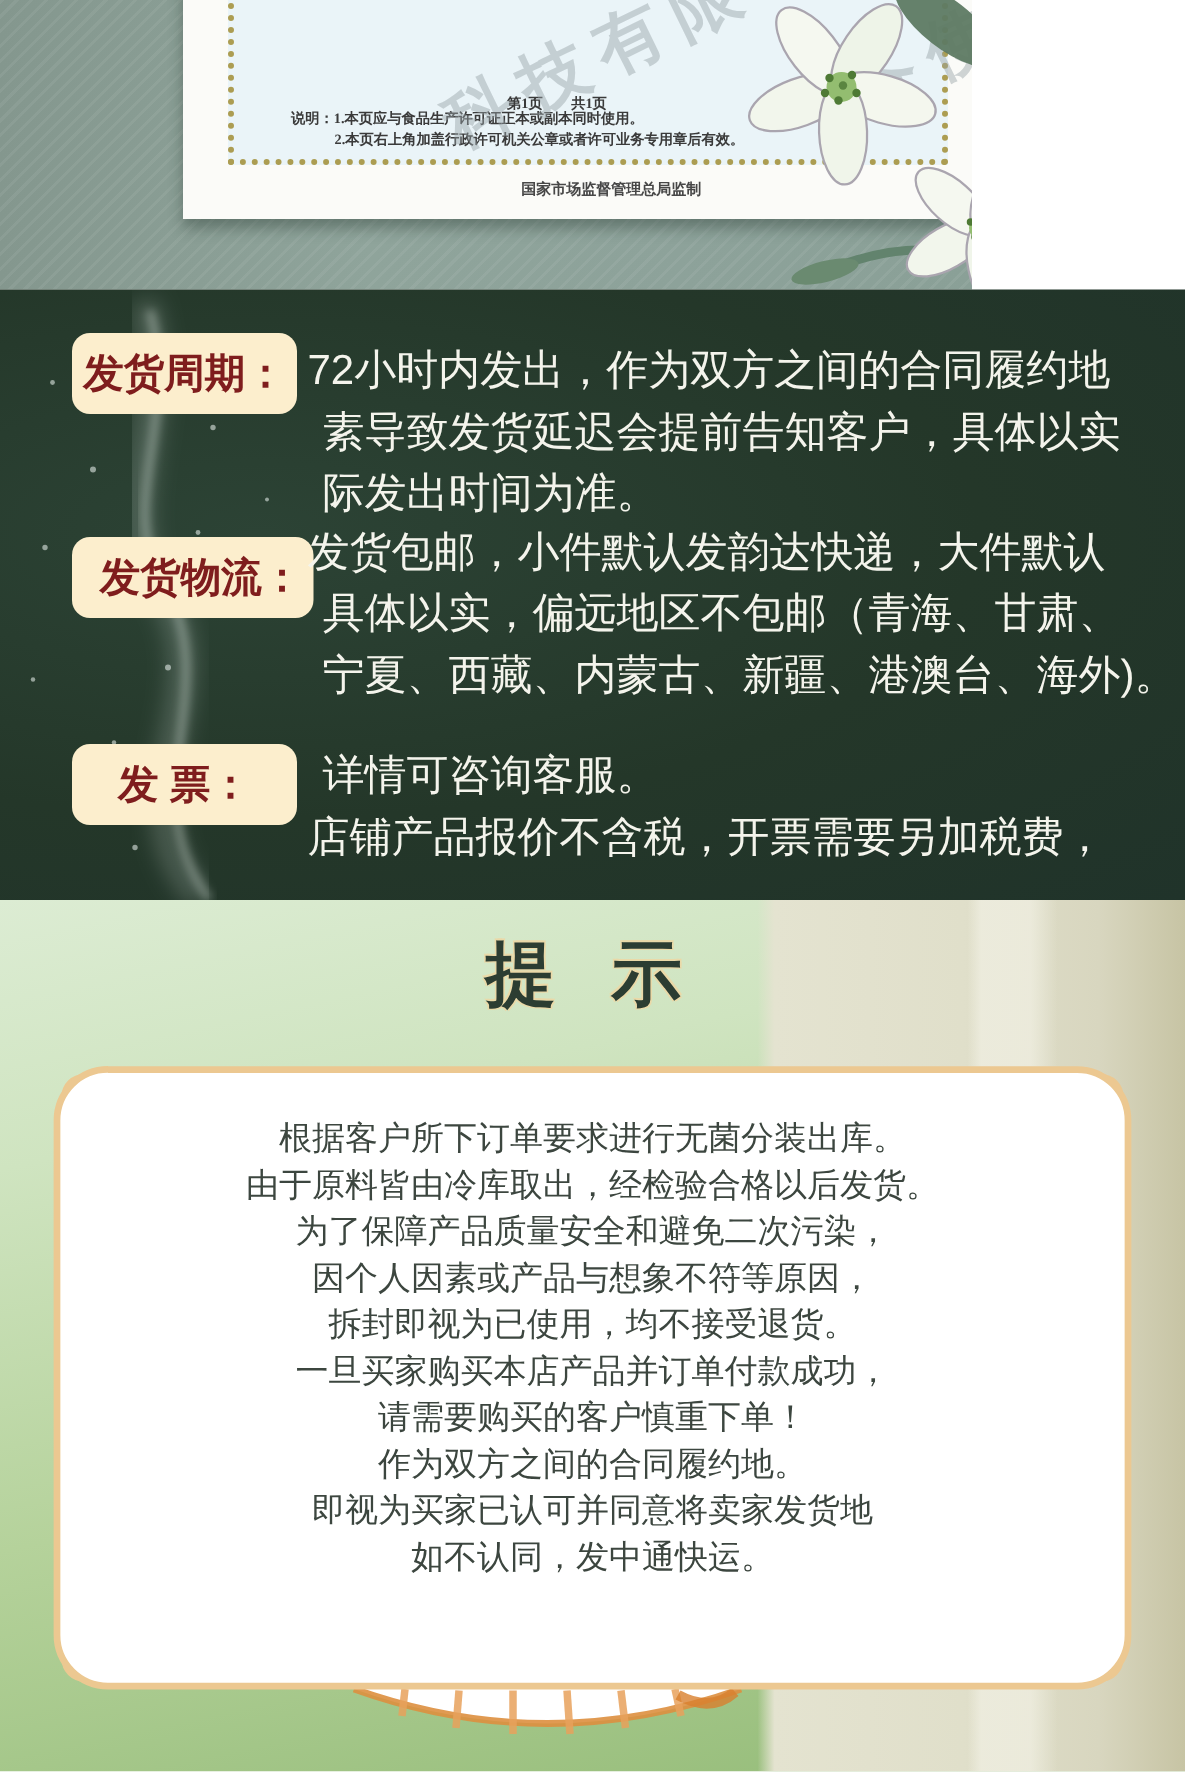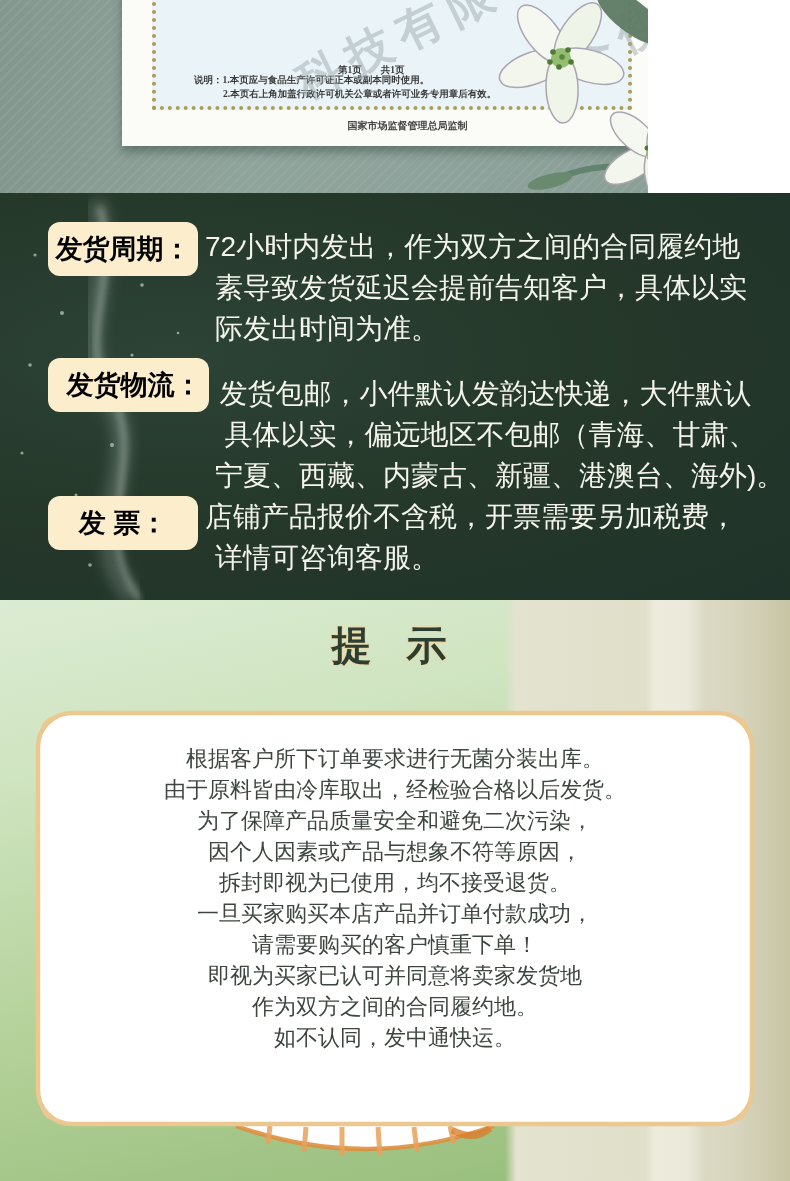--- a/index.html
+++ b/index.html
@@ -44,46 +44,46 @@
   .flowers{position:absolute;right:0;top:0;}
   
   .sec-ship{
     position:absolute;left:0;top:193px;width:790px;height:407px;overflow:hidden;
     background:radial-gradient(ellipse at 22% 40%, #2c4335 0%, #243729 55%, #20332a 100%);
   }
   .ship-label{
     position:absolute;left:48px;width:150px;height:54px;
     background:#fceecd;border-radius:12px;
     display:flex;align-items:center;justify-content:center;
-    font-size:27px;font-weight:700;color:#000000;white-space:nowrap;
+    font-size:27px;font-weight:700;color:#7f1d1d;white-space:nowrap;
   }
   .ship-text{
     position:absolute;left:205px;width:561px;
     font-size:28px;line-height:41px;color:#f4f4ec;white-space:nowrap;
   }
   .ship-text .cont{margin-left:10px;}
   .lbl1{top:29px;} .txt1{top:33px;}
-  .lbl2{top:165px;padding-left:11px;} .txt2{top:180px;text-align:center;}
+  .lbl2{top:165px;padding-left:11px;} .txt2{top:154px;}
   .lbl3{top:303px;} .txt3{top:303px;}
   
   .sec-notice{
     position:absolute;left:0;top:600px;width:790px;height:581px;overflow:hidden;
     background:linear-gradient(168deg,#dcecd3 0%,#cfe4c0 24%,#b5d29b 58%,#93bb77 100%);
   }
   .band{
     position:absolute;left:505px;top:0;width:285px;height:581px;
     background:linear-gradient(90deg, rgba(228,227,210,0) 0%, #e4e3d0 4%, #e0dfca 48%, #d8d6bf 80%, #c7c4a4 100%);
   }
   .band-seam{
     position:absolute;left:645px;top:0;width:60px;height:581px;
     background:linear-gradient(90deg, rgba(240,239,226,0) 0%, rgba(240,239,226,.75) 15%, rgba(240,239,226,.75) 70%, rgba(240,239,226,0) 100%);
   }
   .notice-title{
     position:absolute;left:0;right:0;top:18px;text-align:center;
-    font-size:40px;font-weight:700;color:#2c3d32;letter-spacing:12px;
+    font-size:47px;font-weight:700;color:#2c3d32;letter-spacing:12px;
     text-shadow:1px 1px 0 #ead9a8,-1px -1px 0 #ead9a8,1px -1px 0 #ead9a8,-1px 1px 0 #ead9a8;
   }
   .fan{position:absolute;left:222px;top:522px;z-index:1;}
   .notice-box{
     position:absolute;left:35px;top:110px;width:720px;height:417px;z-index:2;
   }
   .notice-frame{position:absolute;left:0;top:0;}
   .notice-content{
     position:absolute;left:0;top:0;width:720px;padding-top:33px;
     text-align:center;font-size:22px;line-height:31px;color:#3c463f;
@@ -181,22 +181,22 @@
 
     <div class="ship-label lbl2">发货物流：</div>
     <div class="ship-text txt2">
       <div class="notice-line">发货包邮，小件默认发韵达快递，大件默认</div>
       <div class="notice-line cont">具体以实，偏远地区不包邮（青海、甘肃、</div>
       <div class="notice-line cont">宁夏、西藏、内蒙古、新疆、港澳台、海外)。</div>
     </div>
 
     <div class="ship-label lbl3">发 票：</div>
     <div class="ship-text txt3">
+      <div class="notice-line cont">详情可咨询客服。</div>
       <div class="notice-line">店铺产品报价不含税，开票需要另加税费，</div>
-      <div class="notice-line cont">详情可咨询客服。</div>
     </div>
   </div>
 
   <div class="sec-notice">
     <div class="band"></div>
     <div class="band-seam"></div>
 
     <div class="notice-title">提 示</div>
 
     <svg class="fan" width="286" height="59" viewBox="0 0 286 59">
@@ -224,20 +224,20 @@
         <rect x="3" y="3" width="714" height="411" rx="34" ry="34" fill="#ffffff" stroke="#ecc891" stroke-width="4.5"></rect>
       </svg>
       <div class="notice-content">
         <div class="notice-line">根据客户所下订单要求进行无菌分装出库。</div>
         <div class="notice-line">由于原料皆由冷库取出，经检验合格以后发货。</div>
         <div class="notice-line">为了保障产品质量安全和避免二次污染，</div>
         <div class="notice-line">因个人因素或产品与想象不符等原因，</div>
         <div class="notice-line">拆封即视为已使用，均不接受退货。</div>
         <div class="notice-line">一旦买家购买本店产品并订单付款成功，</div>
         <div class="notice-line">请需要购买的客户慎重下单！</div>
+        <div class="notice-line">作为双方之间的合同履约地。</div>
         <div class="notice-line">即视为买家已认可并同意将卖家发货地</div>
-        <div class="notice-line">作为双方之间的合同履约地。</div>
         <div class="notice-line">如不认同，发中通快运。</div>
       </div>
     </div>
   </div>
 
 </div>
 
 </body></html>

